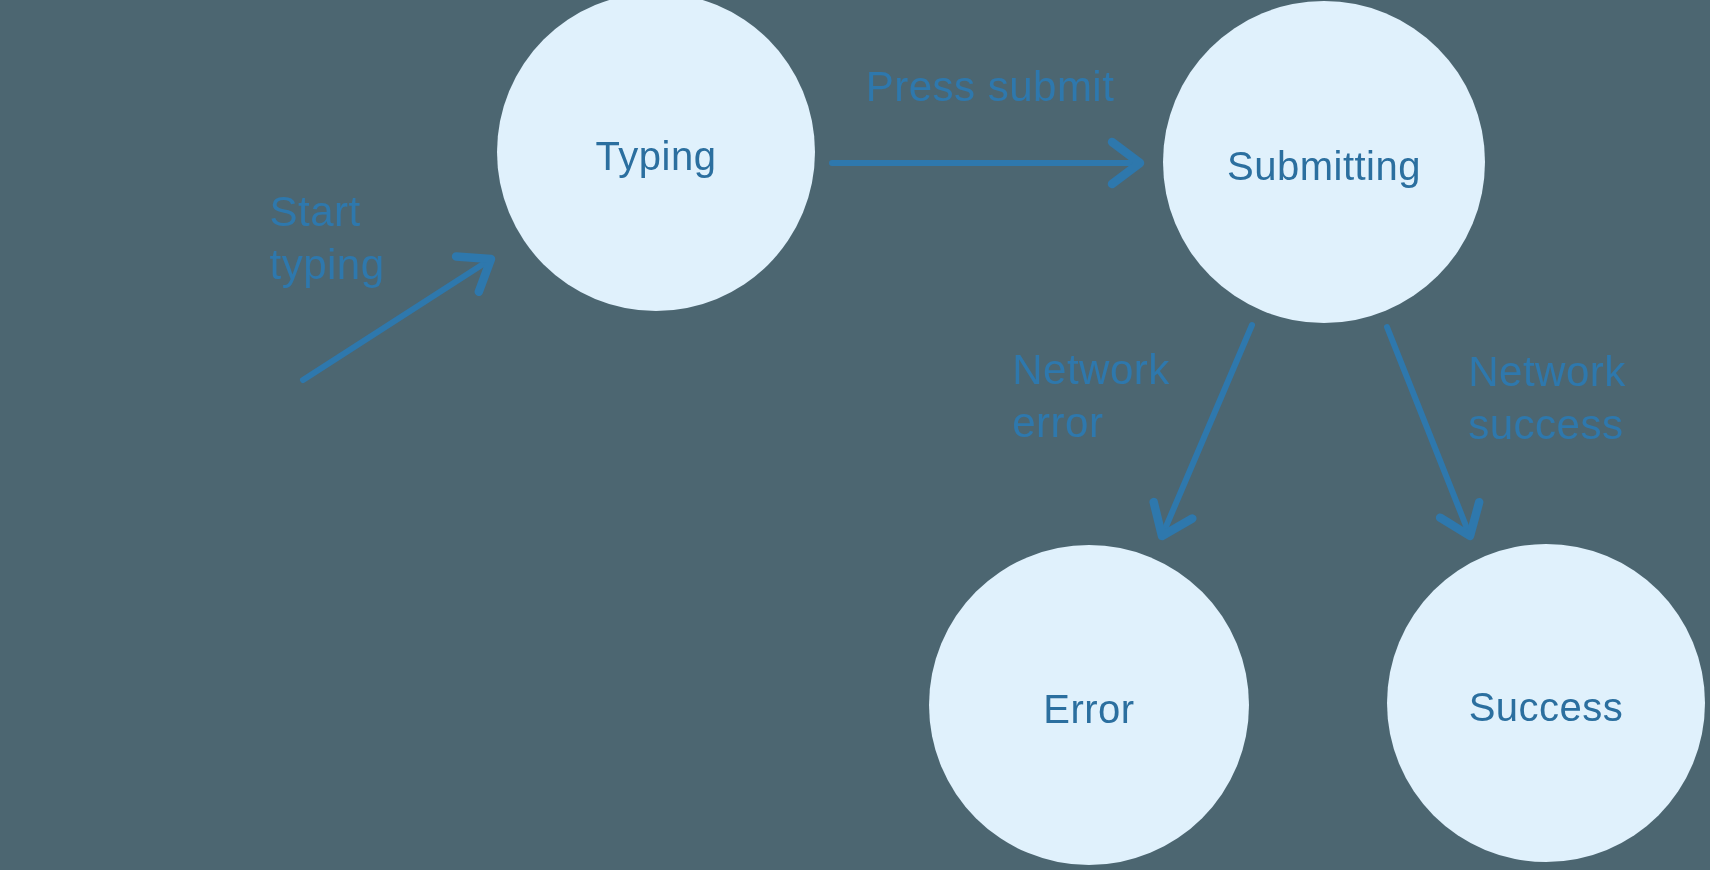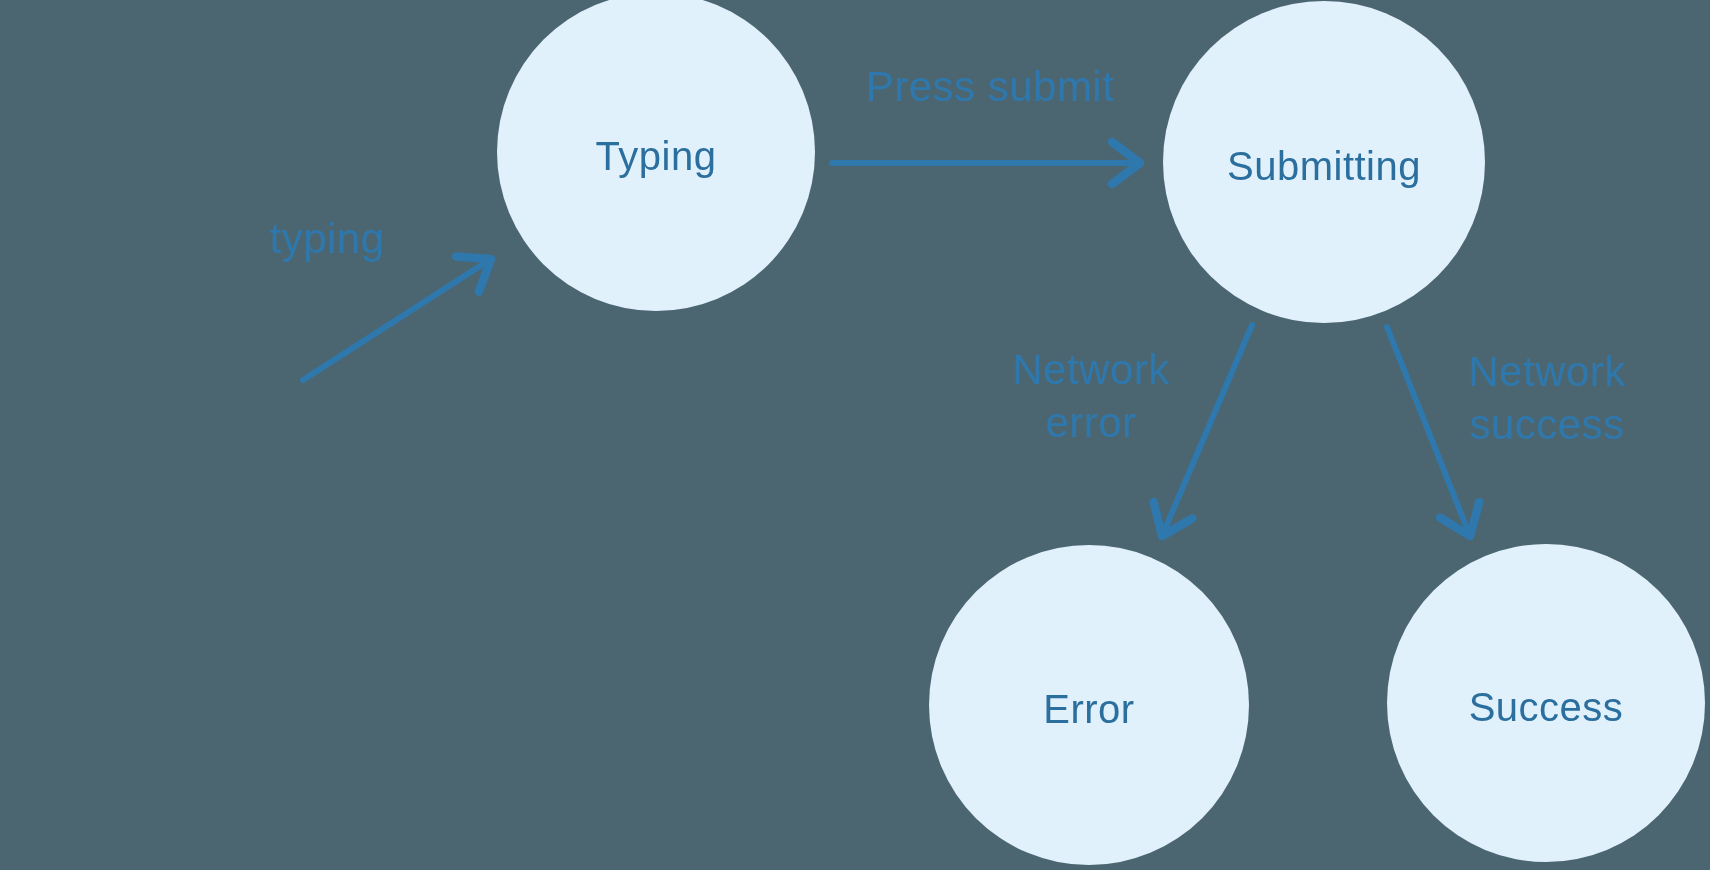--- a/index.html
+++ b/index.html
@@ -40,21 +40,21 @@
   .node-error      { left:  929px; top: 545px; width: 320px; height: 320px; }
   .node-success    { left: 1387px; top: 544px; width: 318px; height: 318px; }
   .node-label { padding-top: 8px; }
   .edge-label {
     position: absolute;
     transform: translate(-50%, -50%);
     color: #2e78ad;
     font-size: 42px;
     font-weight: 500;
     line-height: 53px;
-    text-align: center;
+    text-align: left;
     white-space: nowrap;
     letter-spacing: 0.5px;
   }
   .label-start-typing    { left:  327px; top: 238px; }
   .label-press-submit    { left:  990px; top:  86px; }
   .label-network-error   { left: 1091px; top: 396px; }
   .label-network-success { left: 1547px; top: 398px; }
 </style>
 </head>
 <body>
@@ -86,20 +86,21 @@
 
   <div class="node node-error">
     <span class="node-label">Error</span>
   </div>
 
   <div class="node node-success">
     <span class="node-label">Success</span>
   </div>
 
   <div class="edge-label label-start-typing">
+    <div>Start</div>
     <div>typing</div>
   </div>
 
   <div class="edge-label label-press-submit">
     <div>Press submit</div>
   </div>
 
   <div class="edge-label label-network-error">
     <div>Network</div>
     <div>error</div>

